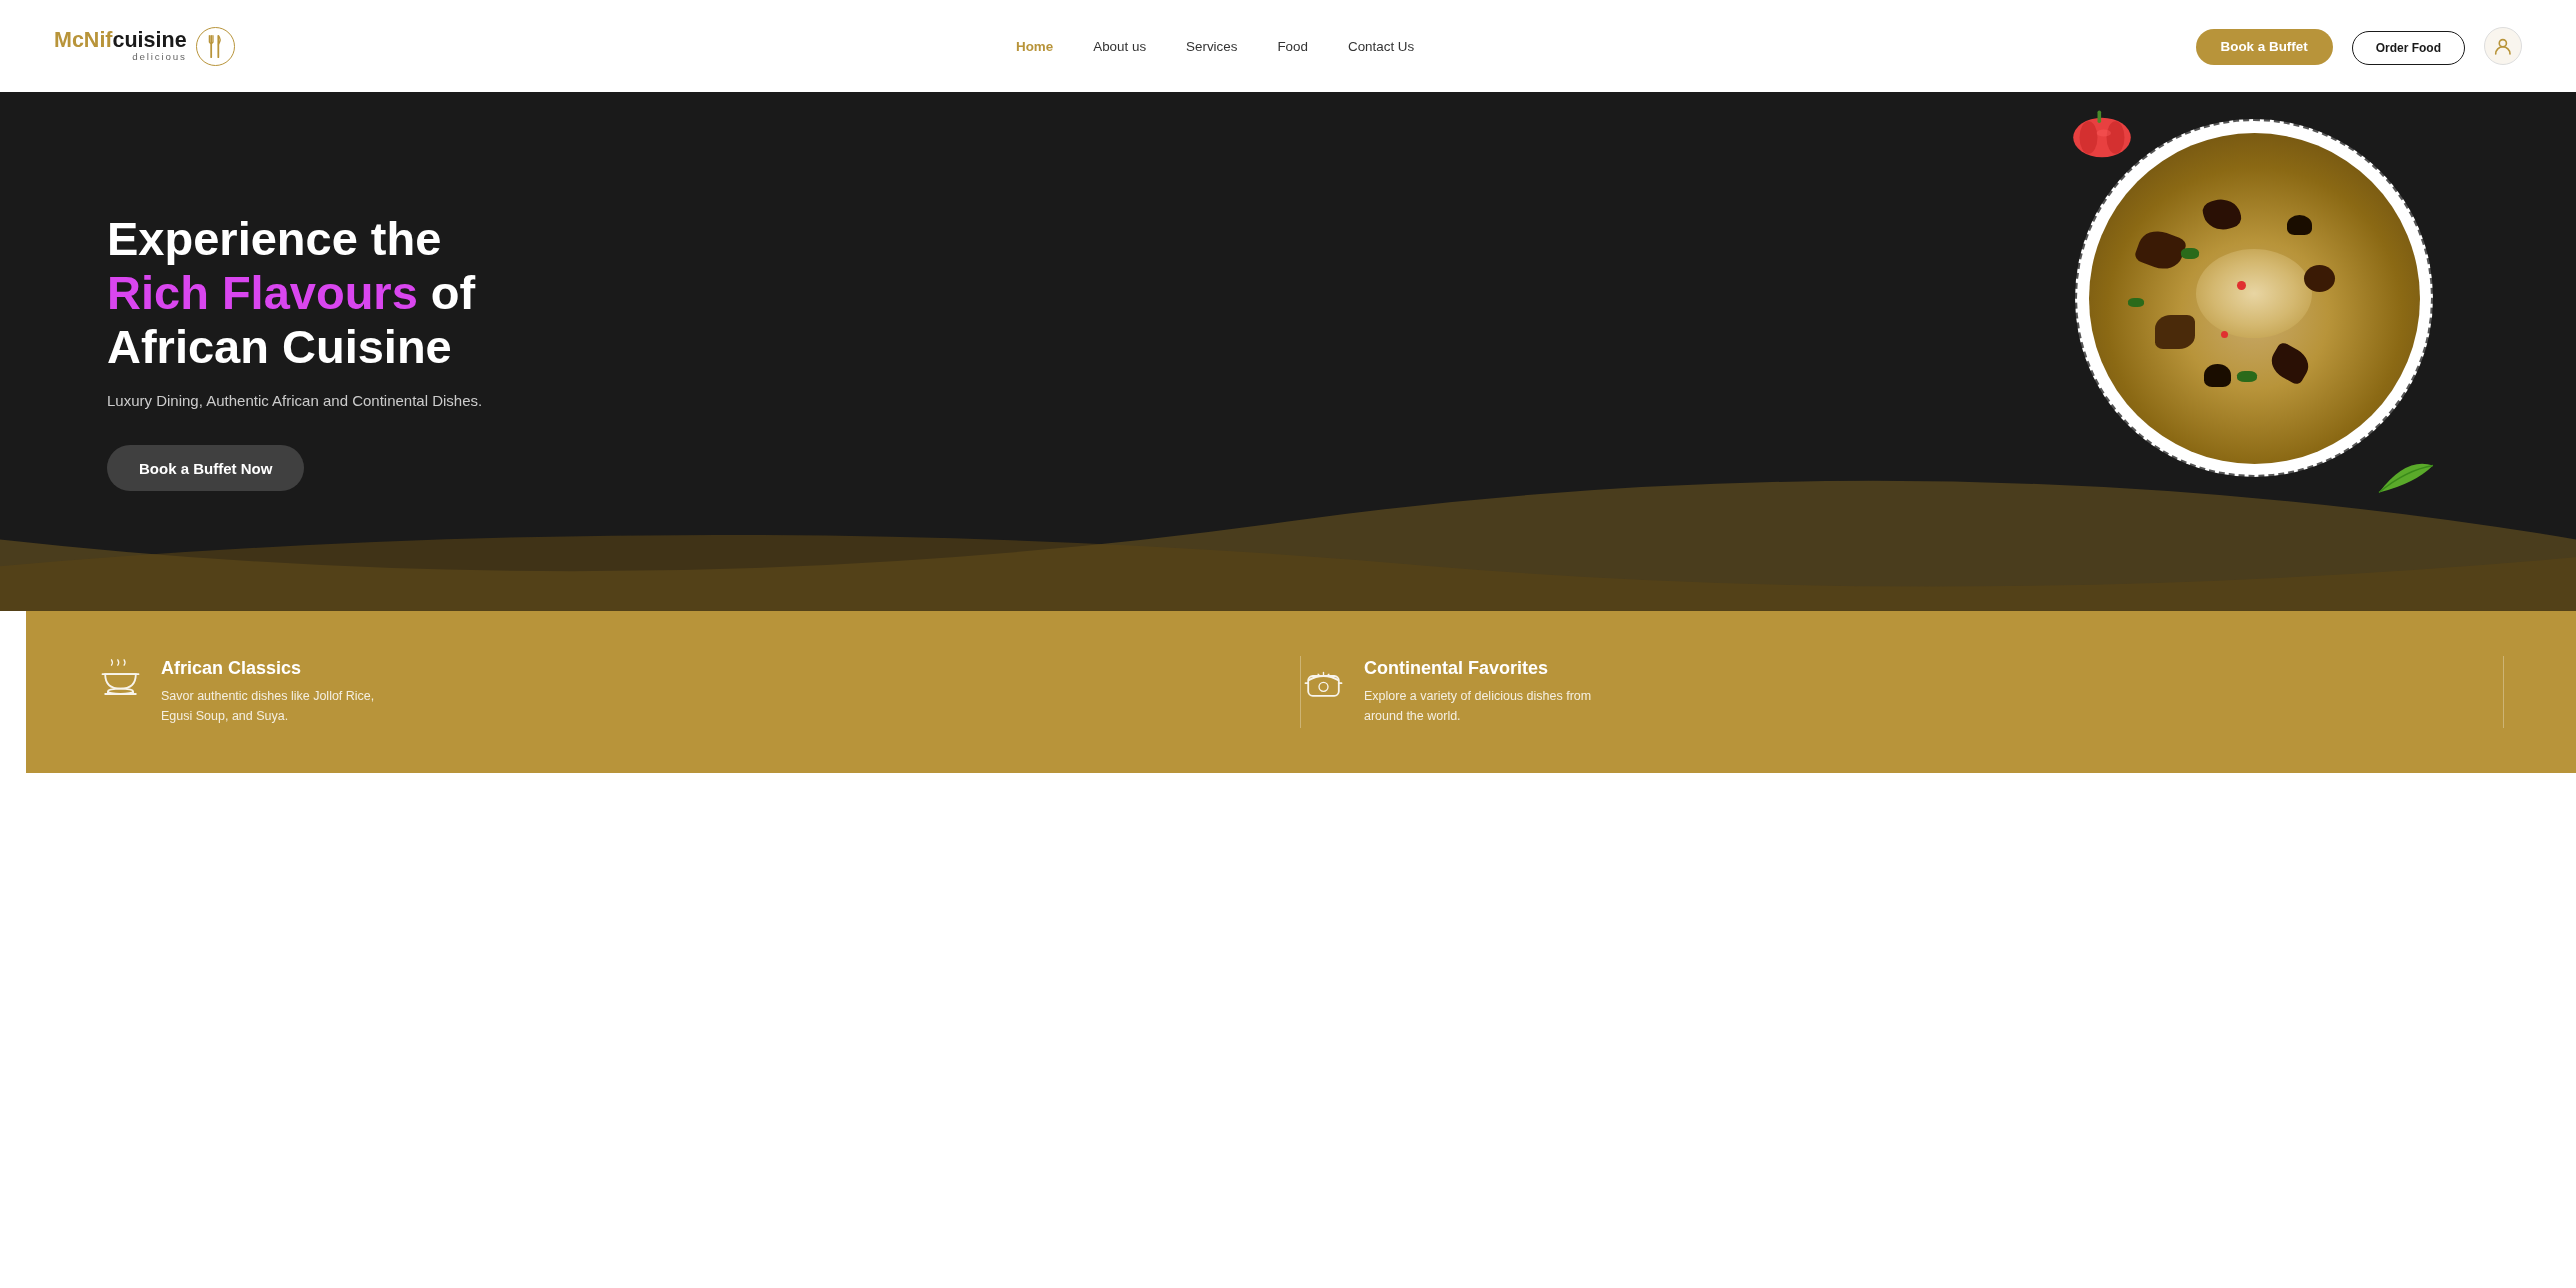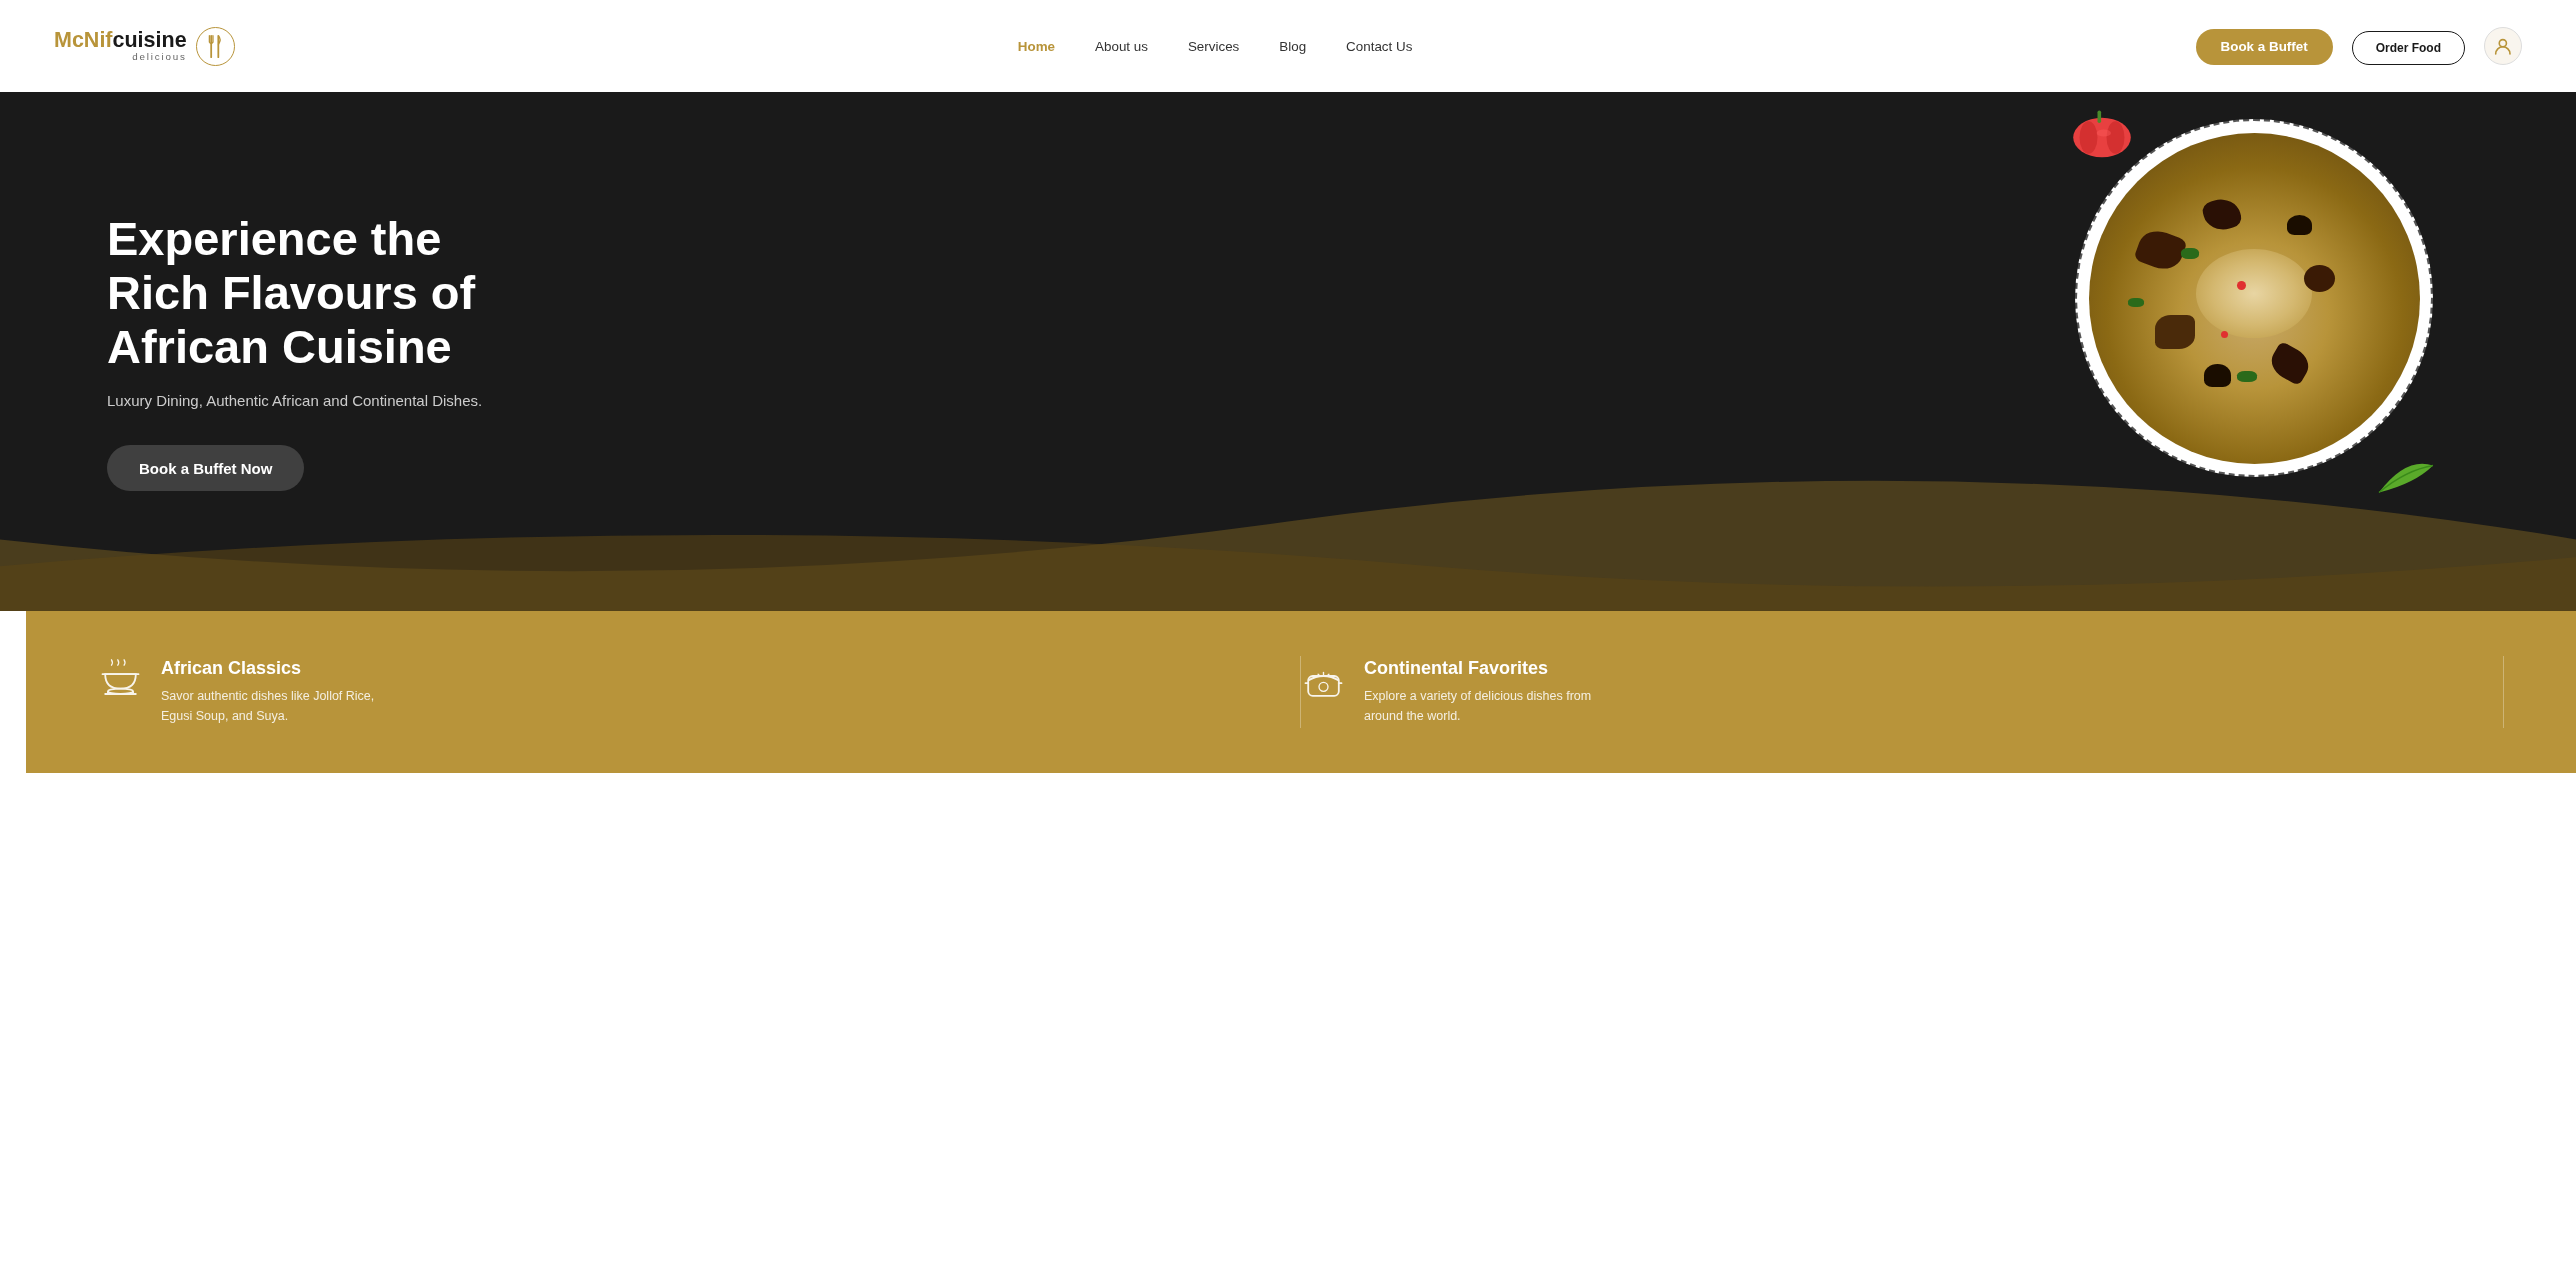--- a/index.html
+++ b/index.html
@@ -106,21 +106,21 @@
       max-width: 608px;
     }
     .hero-title {
       font-size: 47px;
       font-weight: 800;
       color: #fff;
       line-height: 1.15;
       margin-bottom: 18px;
     }
     .hero-title .highlight {
-      color: #ffffff;
+      color: #d946ef;
     }
     .hero-subtitle {
       font-size: 15px;
       color: #ccc;
       margin-bottom: 36px;
       font-weight: 400;
     }
     .btn-buffet-now {
       background: #404040;
       color: #fff;
@@ -252,21 +252,21 @@
         <line x1="16" y1="2" x2="16" y2="26" stroke="#b8943a" stroke-width="2" stroke-linecap="round"></line>
         <path d="M16 2 Q20 6 16 12" stroke="#b8943a" stroke-width="1.5" fill="none"></path>
       </svg>
     </div>
   </div>
 
   <ul class="nav-links">
     <li><a href="#" class="active">Home</a></li>
     <li><a href="#">About us</a></li>
     <li><a href="#">Services</a></li>
-    <li><a href="#">Blog</a></li>
+    <li><a href="#">Food</a></li>
     <li><a href="#">Contact Us</a></li>
   </ul>
 
   <div class="nav-actions">
     <button class="btn-book-buffet">Book a Buffet</button>
     <button class="btn-order-food">Order Food</button>
     <div class="user-icon-circle">
       <svg width="19.7" height="19.7" viewBox="0 0 22 22" fill="none">
         <circle cx="11" cy="8" r="4" stroke="#b8943a" stroke-width="1.8"></circle>
         <path d="M3 20c0-4.4 3.6-8 8-8s8 3.6 8 8" stroke="#b8943a" stroke-width="1.8" stroke-linecap="round"></path>

